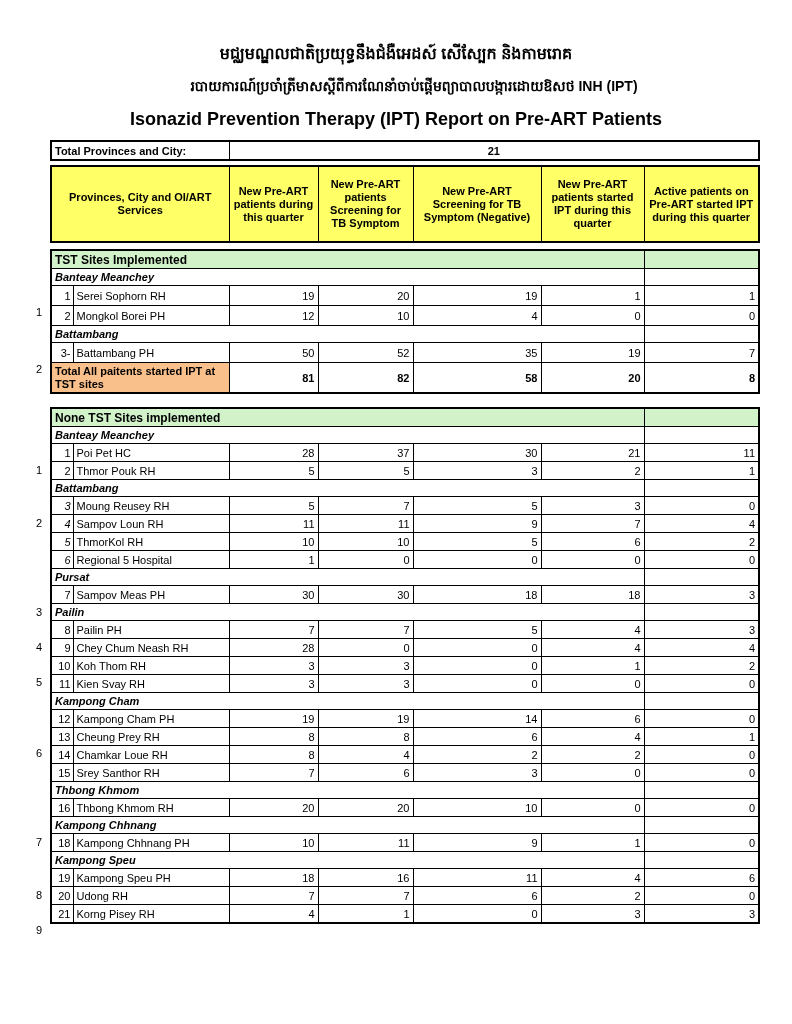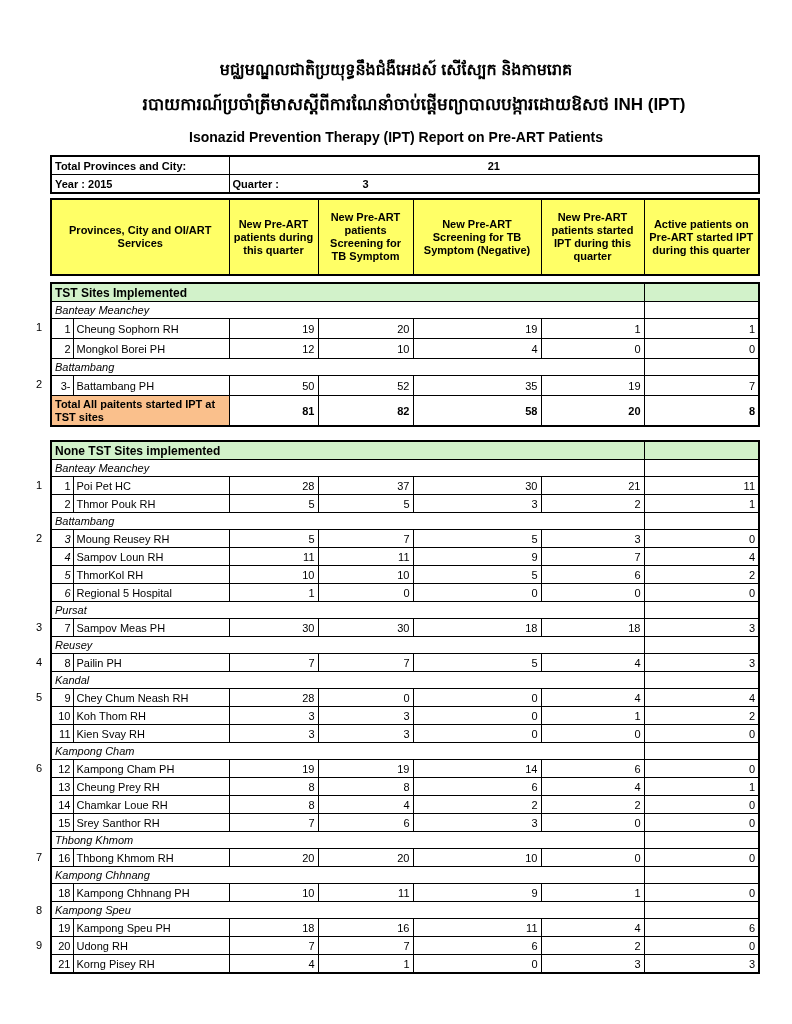--- a/index.html
+++ b/index.html
@@ -1,25 +1,25 @@
 <!DOCTYPE html>
 <html><head>
 <meta charset="utf-8">
 <style>
   html,body { margin:0; padding:0; background:#e8e8e8; }
   .page {
     position:relative; width:792px; height:1024px; margin:0 auto;
     background:#ffffff; font-family:"Liberation Sans", sans-serif; color:#000;
     overflow:hidden;
   }
-  .titles { text-align:center; padding-top:60px; }
+  .titles { text-align:center; padding-top:44px; }
   .khmer-title  { font-weight:bold; font-size:16px; line-height:20px; }
   .en-center    { font-weight:bold; font-size:11px; margin-top:15px; }
-  .khmer-sub    { font-weight:bold; font-size:17px; margin-top:13px;margin-left:36px; }
-  .report-title { font-weight:bold; font-size:14px; margin-top:11px; }
+  .khmer-sub    { font-weight:bold; font-size:14px; margin-top:13px;margin-left:36px; }
+  .report-title { font-weight:bold; font-size:18px; margin-top:11px; }
 
   .tablewrap { position:relative; margin:10px 0 0 50px; width:576px; }
 
   table { border-collapse:collapse; table-layout:fixed; width:708px; border:2px solid #000; }
   td { font-size:11px; padding:0 3px; overflow:hidden; white-space:nowrap;
        border:1.5px solid #000; vertical-align:middle; }
 
   
   .info-table { margin-bottom:4px; }
   .info-table td { height:17px; }
@@ -33,21 +33,21 @@
   .header-table td {
     background:#FFFF66; font-weight:bold; text-align:center;
     height:74px; white-space:normal; line-height:13px; font-size:11px;
   }
 
   
   .section-table { margin-bottom:0; }
   .section-table.second { margin-top:13px; }
   .section-table td.green { background:#D2F2CA; }
   .section-table tr.section-title td { height:17px; font-weight:bold; font-size:12px; }
-  .section-table tr.province td { height:16px; font-weight:normal; font-style:italic; }
+  .section-table tr.province td { height:16px; font-weight:bold; font-style:italic; }
   .section-table tr.site td { height:17px; }
   .section-table.first tr.site td { height:19px; }
   .section-table td.num { text-align:right; padding-right:2px; }
   .section-table td.num.it { font-style:italic; }
   .section-table td.val { text-align:right; }
   .section-table tr.total td { height:29px; font-weight:bold; }
   .section-table tr.total td.label {
     background:#FAC08C; white-space:normal; line-height:13px;
   }
   .section-table tr.total td.val { }
@@ -74,26 +74,20 @@
       <colgroup>
           <col style="width:178px">
           <col style="width:89px">
           <col style="width:95px">
           <col style="width:346px">
         </colgroup>
       <tbody>
         <tr>
           <td class="info-label">Total Provinces and City:</td>
           <td class="info-value" colspan="3">21</td>
-        </tr>
-        <tr>
-          <td class="info-label">Year : 2015</td>
-          <td class="info-label hide-r">Quarter :</td>
-          <td class="info-value hide-r hide-l">3</td>
-          <td class="hide-l"></td>
         </tr>
       </tbody>
     </table>
 
     <table class="header-table">
       <colgroup>
           <col style="width:178px">
           <col style="width:89px">
           <col style="width:95px">
           <col style="width:128px">
@@ -127,21 +121,21 @@
             <tr class="section-title">
               <td class="green" colspan="6">TST Sites Implemented</td>
               <td class="green"></td>
             </tr>
             <tr class="province">
               <td colspan="6">Banteay Meanchey</td>
               <td></td>
             </tr>
             <tr class="site">
               <td class="num">1</td>
-              <td>Cheung Sophorn RH</td>
+              <td>Serei Sophorn RH</td>
               <td class="val">19</td>
               <td class="val">20</td>
               <td class="val">19</td>
               <td class="val">1</td>
               <td class="val">1</td>
             </tr>
             <tr class="site">
               <td class="num">2</td>
               <td>Mongkol Borei PH</td>
               <td class="val">12</td>
@@ -257,35 +251,31 @@
             <tr class="site">
               <td class="num">7</td>
               <td>Sampov Meas PH</td>
               <td class="val">30</td>
               <td class="val">30</td>
               <td class="val">18</td>
               <td class="val">18</td>
               <td class="val">3</td>
             </tr>
             <tr class="province">
-              <td colspan="6">Reusey</td>
+              <td colspan="6">Pailin</td>
               <td></td>
             </tr>
             <tr class="site">
               <td class="num">8</td>
               <td>Pailin PH</td>
               <td class="val">7</td>
               <td class="val">7</td>
               <td class="val">5</td>
               <td class="val">4</td>
               <td class="val">3</td>
-            </tr>
-            <tr class="province">
-              <td colspan="6">Kandal</td>
-              <td></td>
             </tr>
             <tr class="site">
               <td class="num">9</td>
               <td>Chey Chum Neash RH</td>
               <td class="val">28</td>
               <td class="val">0</td>
               <td class="val">0</td>
               <td class="val">4</td>
               <td class="val">4</td>
             </tr>

